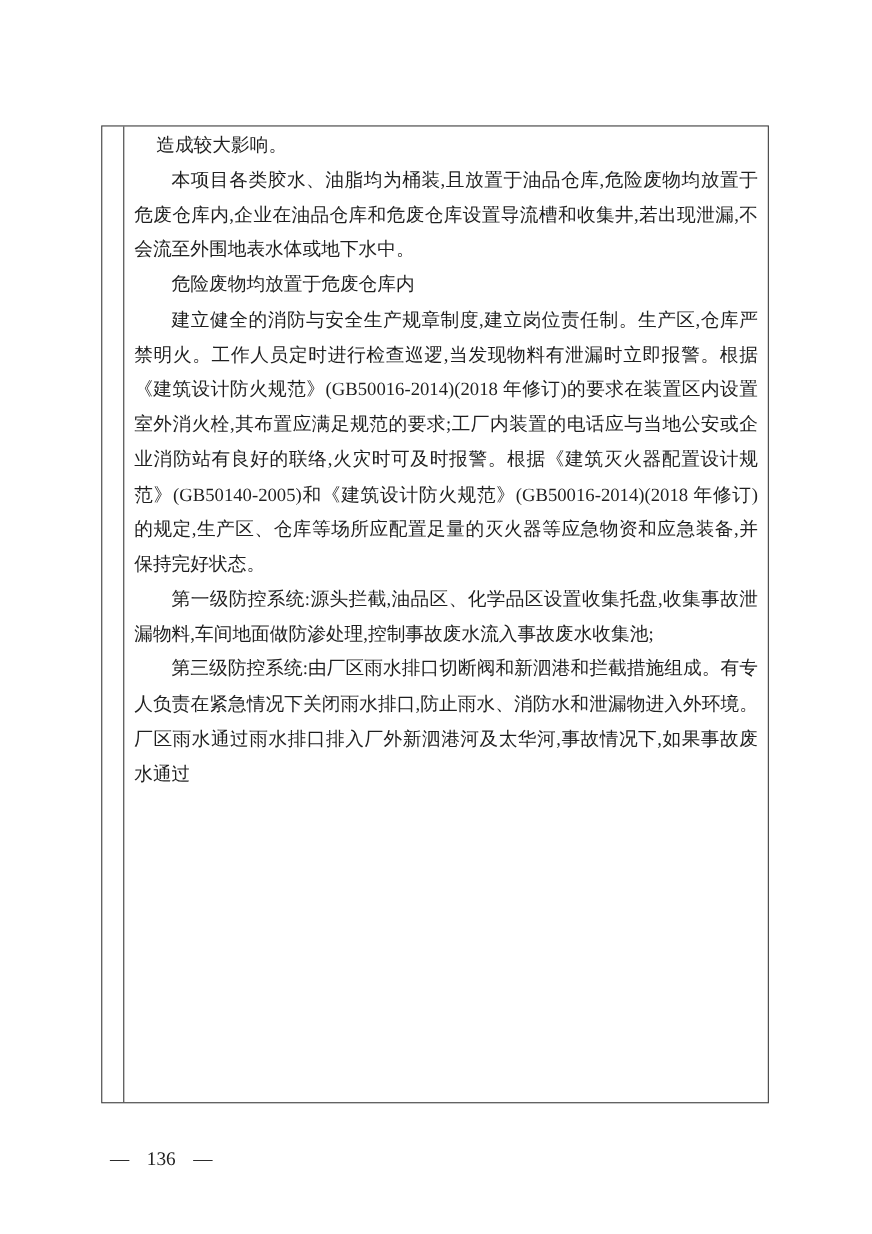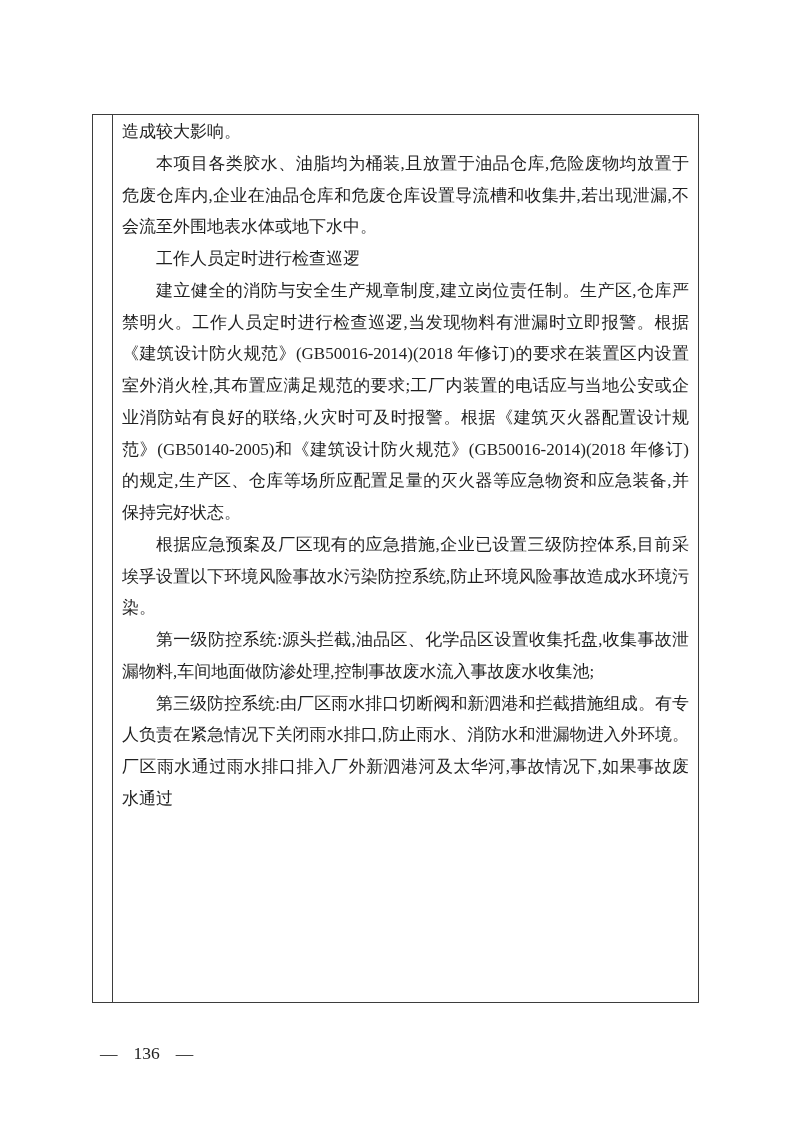--- a/index.html
+++ b/index.html
@@ -47,20 +47,21 @@
     line-height: 31.75px;
     text-align: justify;
   }
   .content-cell p {
     margin: 0;
     padding: 0;
     text-indent: 2em;
   }
   .content-cell p.no-indent {
     text-indent: 0;
+    margin-left: 20px;
   }
   .footer {
     position: absolute;
     left: 100px;
     top: 1040px;
     height: 26px;
     display: flex;
     align-items: center;
     gap: 16px;
     color: #222222;
@@ -73,23 +74,22 @@
 </head>
 <body>
 
 <div class="page">
 
   <div class="doc-table">
     <div class="left-col"></div>
     <div class="content-cell">
       <p class="no-indent">造成较大影响。</p>
       <p>本项目各类胶水、油脂均为桶装,且放置于油品仓库,危险废物均放置于危废仓库内,企业在油品仓库和危废仓库设置导流槽和收集井,若出现泄漏,不会流至外围地表水体或地下水中。</p>
-      <p>工作人员定时进行检查巡逻</p>
+      <p>危险废物均放置于危废仓库内</p>
       <p>建立健全的消防与安全生产规章制度,建立岗位责任制。生产区,仓库严禁明火。工作人员定时进行检查巡逻,当发现物料有泄漏时立即报警。根据《建筑设计防火规范》(GB50016-2014)(2018 年修订)的要求在装置区内设置室外消火栓,其布置应满足规范的要求;工厂内装置的电话应与当地公安或企业消防站有良好的联络,火灾时可及时报警。根据《建筑灭火器配置设计规范》(GB50140-2005)和《建筑设计防火规范》(GB50016-2014)(2018 年修订)的规定,生产区、仓库等场所应配置足量的灭火器等应急物资和应急装备,并保持完好状态。</p>
-      <p>根据应急预案及厂区现有的应急措施,企业已设置三级防控体系,目前采埃孚设置以下环境风险事故水污染防控系统,防止环境风险事故造成水环境污染。</p>
       <p>第一级防控系统:源头拦截,油品区、化学品区设置收集托盘,收集事故泄漏物料,车间地面做防渗处理,控制事故废水流入事故废水收集池;</p>
       <p>第三级防控系统:由厂区雨水排口切断阀和新泗港和拦截措施组成。有专人负责在紧急情况下关闭雨水排口,防止雨水、消防水和泄漏物进入外环境。厂区雨水通过雨水排口排入厂外新泗港河及太华河,事故情况下,如果事故废水通过</p>
     </div>
   </div>
 
   <div class="footer">
     <span class="dash">—</span>
     <span>136</span>
     <span class="dash">—</span>
   </div>

